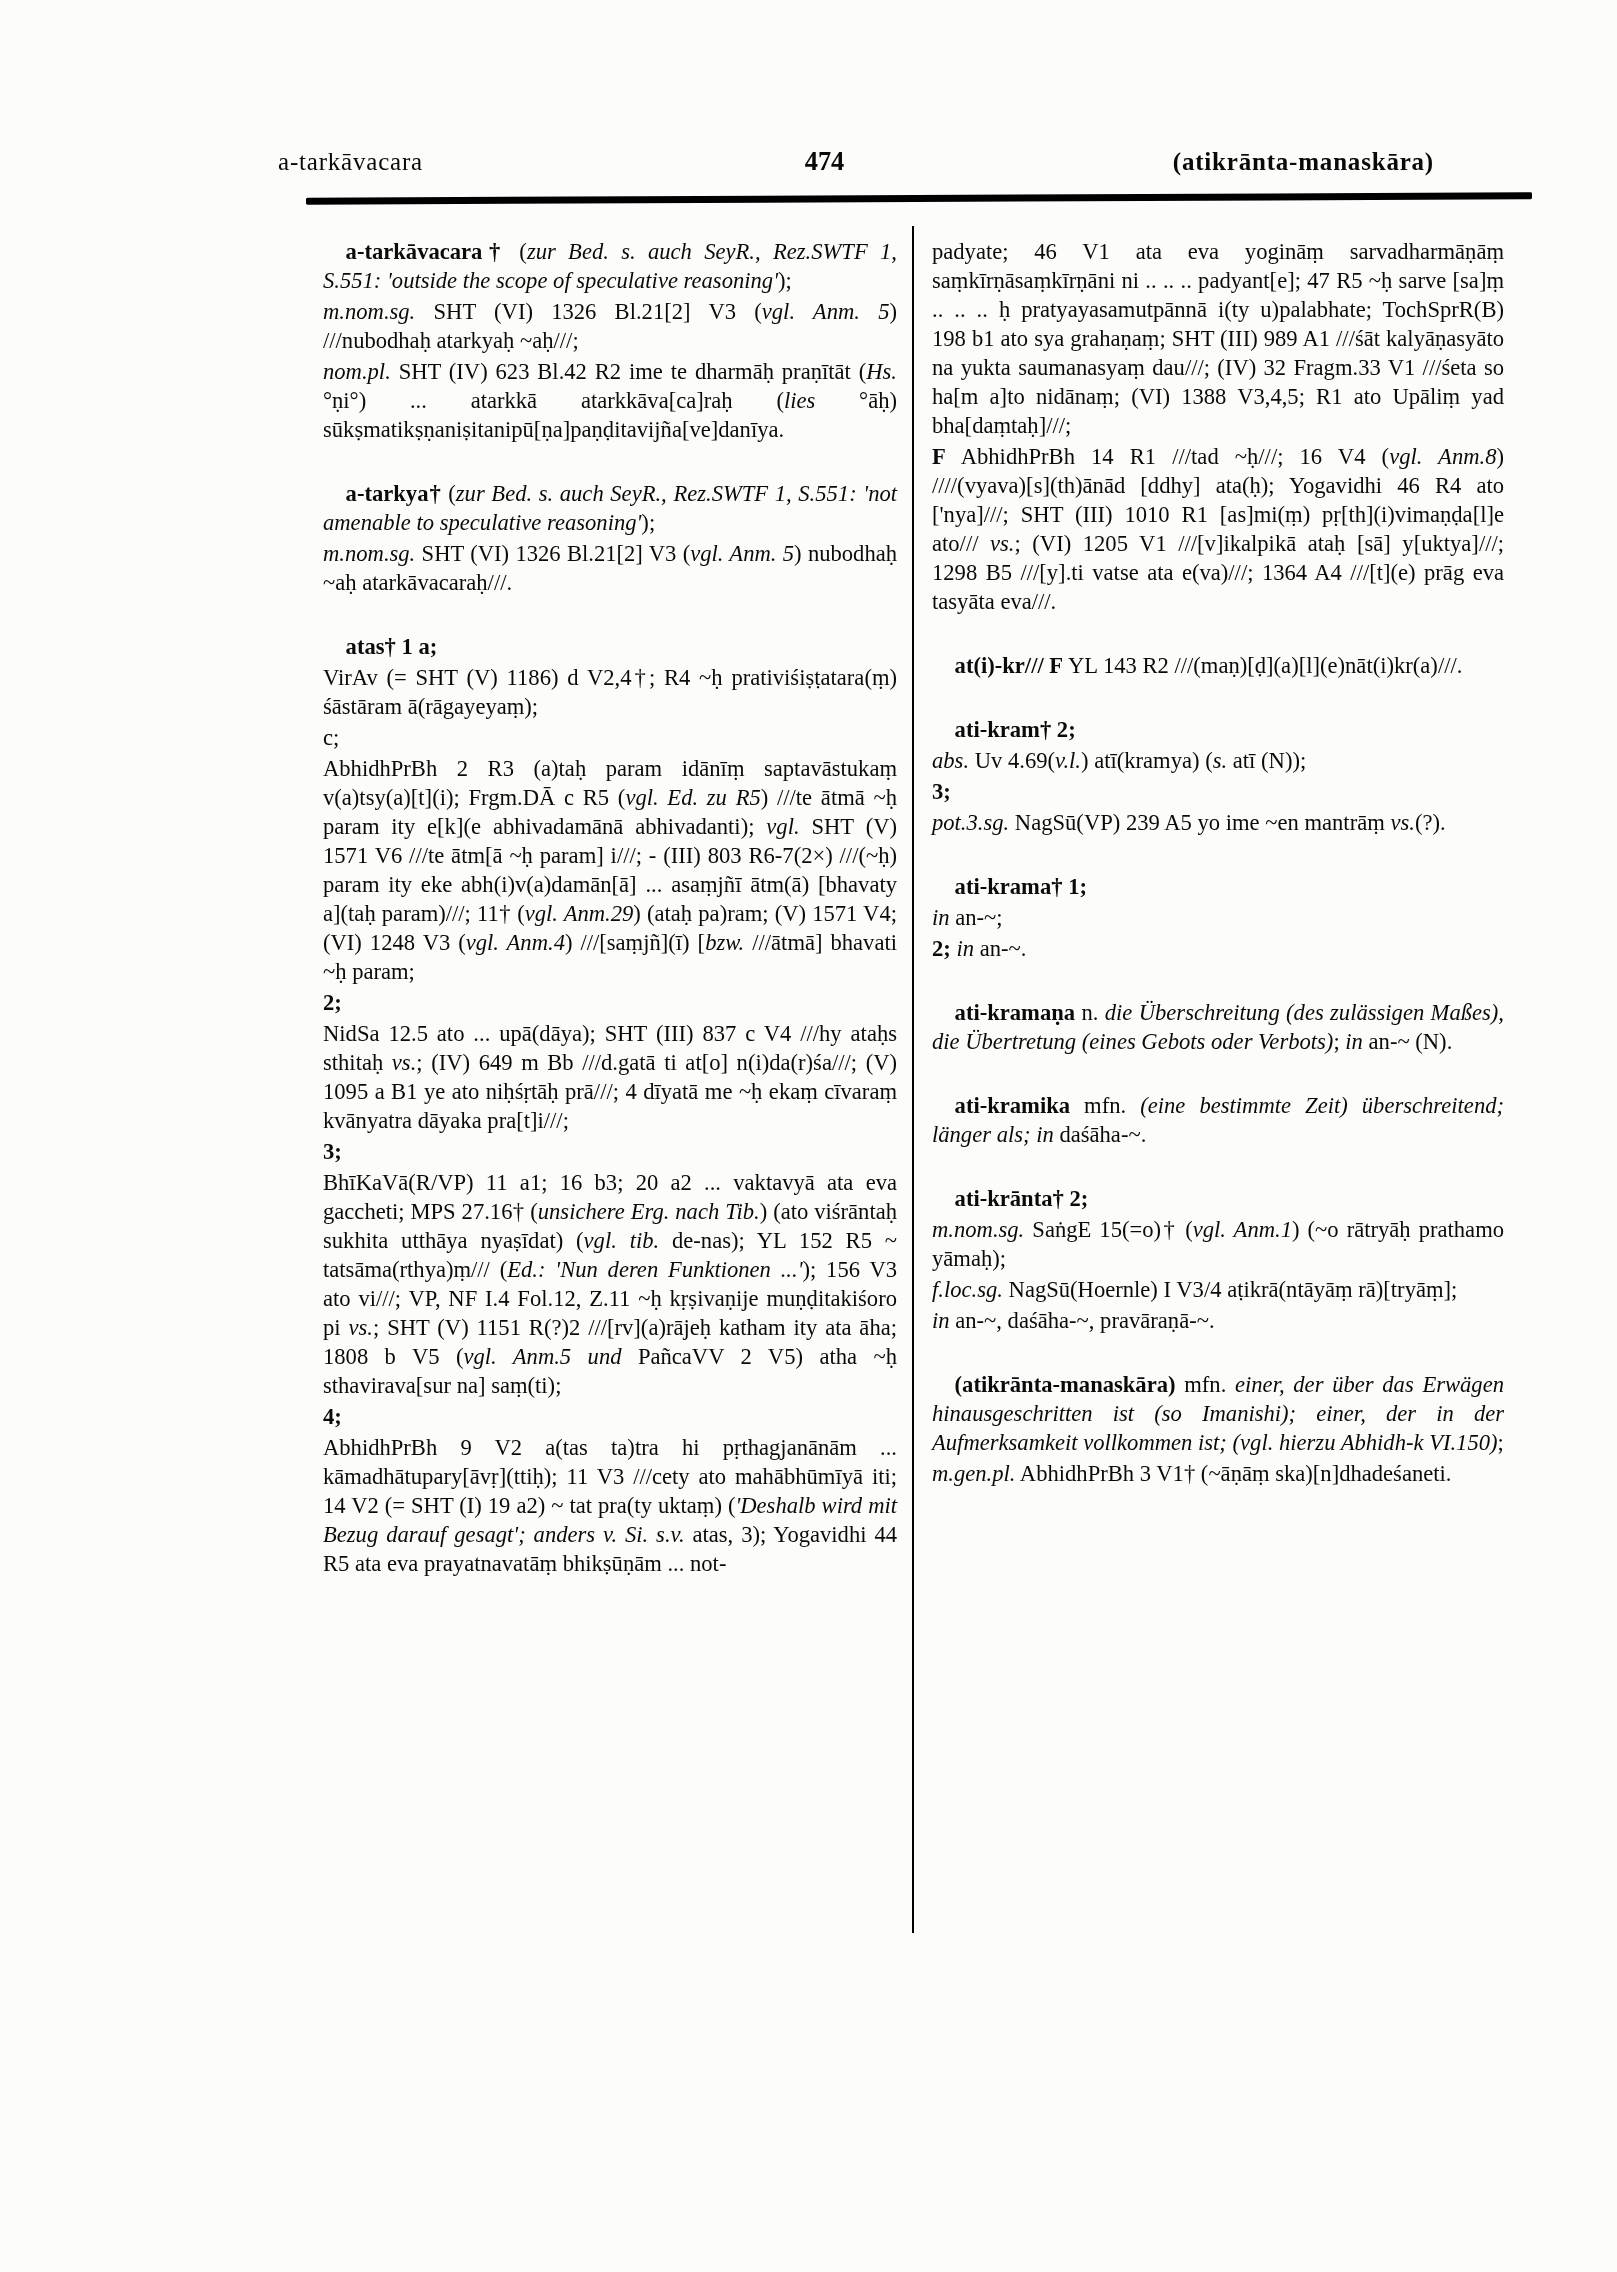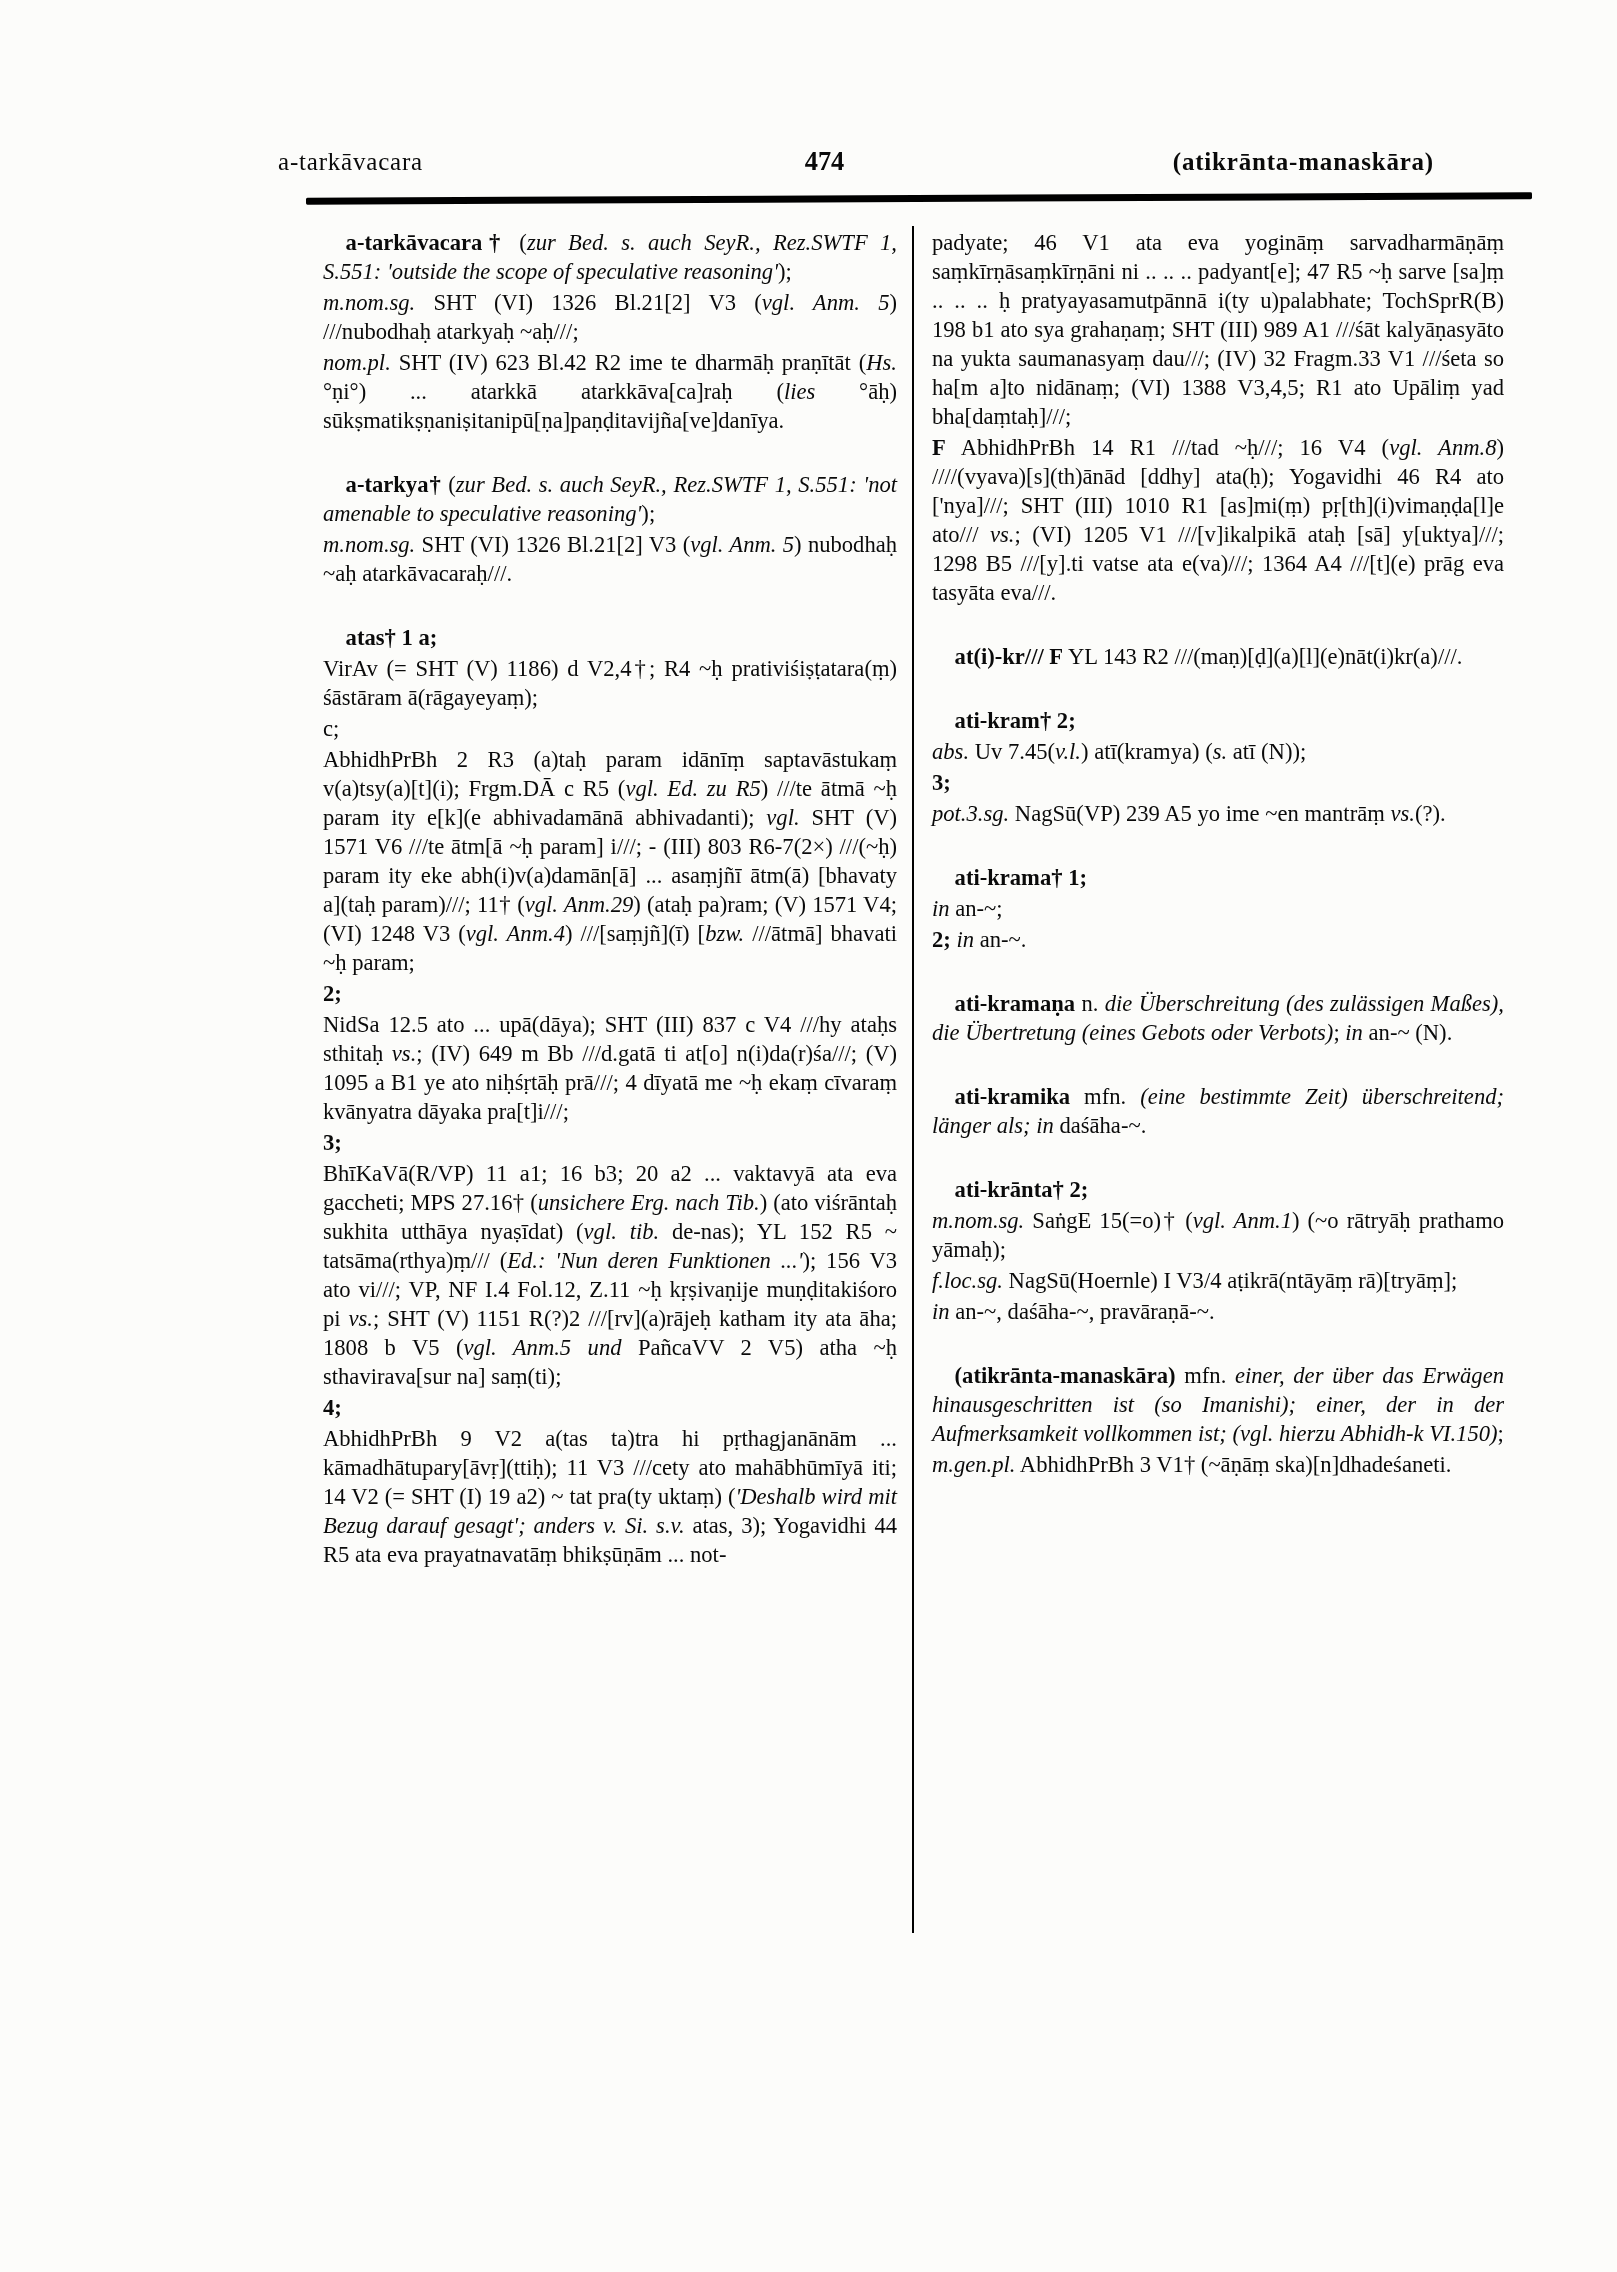--- a/index.html
+++ b/index.html
@@ -21,21 +21,21 @@
   }
   .col{
     position:absolute;top:225px;
     font-size:22.6px;line-height:29px;
     text-align:justify;
   }
   .col-left{left:323px;width:574px;}
   .col-right{left:932px;width:572px;}
   .para{margin:0;}
   .para.head{text-indent:22.6px;}
-  .gap-none{margin-top:3px;}
+  .gap-none{margin-top:12px;}
   .gap-sm{margin-top:2px;}
   .gap-lg{margin-top:35px;}
   .s-n{font-style:normal;font-weight:normal;}
   .s-b{font-weight:bold;}
   .s-i{font-style:italic;}
 </style>
 </head>
 <body>
 
 <div class="running-head rh-center">474</div>
@@ -60,21 +60,21 @@
     <div class="para body gap-sm"><span class="s-b">3;</span></div>
     <div class="para body gap-sm"><span class="s-n">BhīKaVā(R/VP) 11 a1; 16 b3; 20 a2 ... vaktavyā ata eva gaccheti; MPS 27.16† (</span><span class="s-i">unsichere Erg. nach Tib.</span><span class="s-n">) (ato viśrāntaḥ sukhita utthāya nyaṣīdat) (</span><span class="s-i">vgl. tib.</span><span class="s-n"> de-nas); YL 152 R5 ~ tatsāma(rthya)ṃ/// (</span><span class="s-i">Ed.: 'Nun deren Funktionen ...'</span><span class="s-n">); 156 V3 ato vi///; VP, NF I.4 Fol.12, Z.11 ~ḥ kṛṣivaṇije muṇḍitakiśoro pi </span><span class="s-i">vs.</span><span class="s-n">; SHT (V) 1151 R(?)2 ///[rv](a)rājeḥ katham ity ata āha; 1808 b V5 (</span><span class="s-i">vgl. Anm.5 und</span><span class="s-n"> PañcaVV 2 V5) atha ~ḥ sthavirava[sur na] saṃ(ti);</span></div>
     <div class="para body gap-sm"><span class="s-b">4;</span></div>
     <div class="para body gap-sm"><span class="s-n">AbhidhPrBh 9 V2 a(tas ta)tra hi pṛthagjanānām ... kāmadhātupary[āvṛ](ttiḥ); 11 V3 ///cety ato mahābhūmīyā iti; 14 V2 (= SHT (I) 19 a2) ~ tat pra(ty uktaṃ) (</span><span class="s-i">'Deshalb wird mit Bezug darauf gesagt'; anders v. Si. s.v.</span><span class="s-n"> atas, 3); Yogavidhi 44 R5 ata eva prayatnavatāṃ bhikṣūṇām ... not-</span></div>
   </div>
 <div class="col col-right">
     <div class="para body gap-none"><span class="s-n">padyate; 46 V1 ata eva yogināṃ sarvadharmāṇāṃ saṃkīrṇāsaṃkīrṇāni ni .. .. .. padyant[e]; 47 R5 ~ḥ sarve [sa]ṃ .. .. .. ḥ pratyayasamutpānnā i(ty u)palabhate; TochSprR(B) 198 b1 ato sya grahaṇaṃ; SHT (III) 989 A1 ///śāt kalyāṇasyāto na yukta saumanasyaṃ dau///; (IV) 32 Fragm.33 V1 ///śeta so ha[m a]to nidānaṃ; (VI) 1388 V3,4,5; R1 ato Upāliṃ yad bha[daṃtaḥ]///;</span></div>
     <div class="para body gap-sm"><span class="s-b">F</span><span class="s-n"> AbhidhPrBh 14 R1 ///tad ~ḥ///; 16 V4 (</span><span class="s-i">vgl. Anm.8</span><span class="s-n">) ////(vyava)[s](th)ānād [ddhy] ata(ḥ); Yogavidhi 46 R4 ato ['nya]///; SHT (III) 1010 R1 [as]mi(ṃ) pṛ[th](i)vimaṇḍa[l]e ato/// </span><span class="s-i">vs.</span><span class="s-n">; (VI) 1205 V1 ///[v]ikalpikā ataḥ [sā] y[uktya]///; 1298 B5 ///[y].ti vatse ata e(va)///; 1364 A4 ///[t](e) prāg eva tasyāta eva///.</span></div>
     <div class="para head gap-lg"><span class="s-b">at(i)-kr///</span><span class="s-n"> </span><span class="s-b">F</span><span class="s-n"> YL 143 R2 ///(maṇ)[ḍ](a)[l](e)nāt(i)kr(a)///.</span></div>
     <div class="para head gap-lg"><span class="s-b">ati-kram† 2;</span></div>
-    <div class="para body gap-sm"><span class="s-i">abs.</span><span class="s-n"> Uv 7.45(</span><span class="s-i">v.l.</span><span class="s-n">) atī(kramya) (</span><span class="s-i">s.</span><span class="s-n"> atī (N));</span></div>
+    <div class="para body gap-sm"><span class="s-i">abs.</span><span class="s-n"> Uv 4.69(</span><span class="s-i">v.l.</span><span class="s-n">) atī(kramya) (</span><span class="s-i">s.</span><span class="s-n"> atī (N));</span></div>
     <div class="para body gap-sm"><span class="s-b">3;</span></div>
     <div class="para body gap-sm"><span class="s-i">pot.3.sg.</span><span class="s-n"> NagSū(VP) 239 A5 yo ime ~en mantrāṃ </span><span class="s-i">vs.</span><span class="s-n">(?).</span></div>
     <div class="para head gap-lg"><span class="s-b">ati-krama† 1;</span></div>
     <div class="para body gap-sm"><span class="s-i">in</span><span class="s-n"> an-~;</span></div>
     <div class="para body gap-sm"><span class="s-b">2;</span><span class="s-n"> </span><span class="s-i">in</span><span class="s-n"> an-~.</span></div>
     <div class="para head gap-lg"><span class="s-b">ati-kramaṇa</span><span class="s-n"> n. </span><span class="s-i">die Überschreitung (des zulässigen Maßes), die Übertretung (eines Gebots oder Verbots)</span><span class="s-n">; </span><span class="s-i">in</span><span class="s-n"> an-~ (N).</span></div>
     <div class="para head gap-lg"><span class="s-b">ati-kramika</span><span class="s-n"> mfn. </span><span class="s-i">(eine bestimmte Zeit) überschreitend; länger als; in</span><span class="s-n"> daśāha-~.</span></div>
     <div class="para head gap-lg"><span class="s-b">ati-krānta† 2;</span></div>
     <div class="para body gap-sm"><span class="s-i">m.nom.sg.</span><span class="s-n"> SaṅgE 15(=o)† (</span><span class="s-i">vgl. Anm.1</span><span class="s-n">) (~o rātryāḥ prathamo yāmaḥ);</span></div>
     <div class="para body gap-sm"><span class="s-i">f.loc.sg.</span><span class="s-n"> NagSū(Hoernle) I V3/4 aṭikrā(ntāyāṃ rā)[tryāṃ];</span></div>

